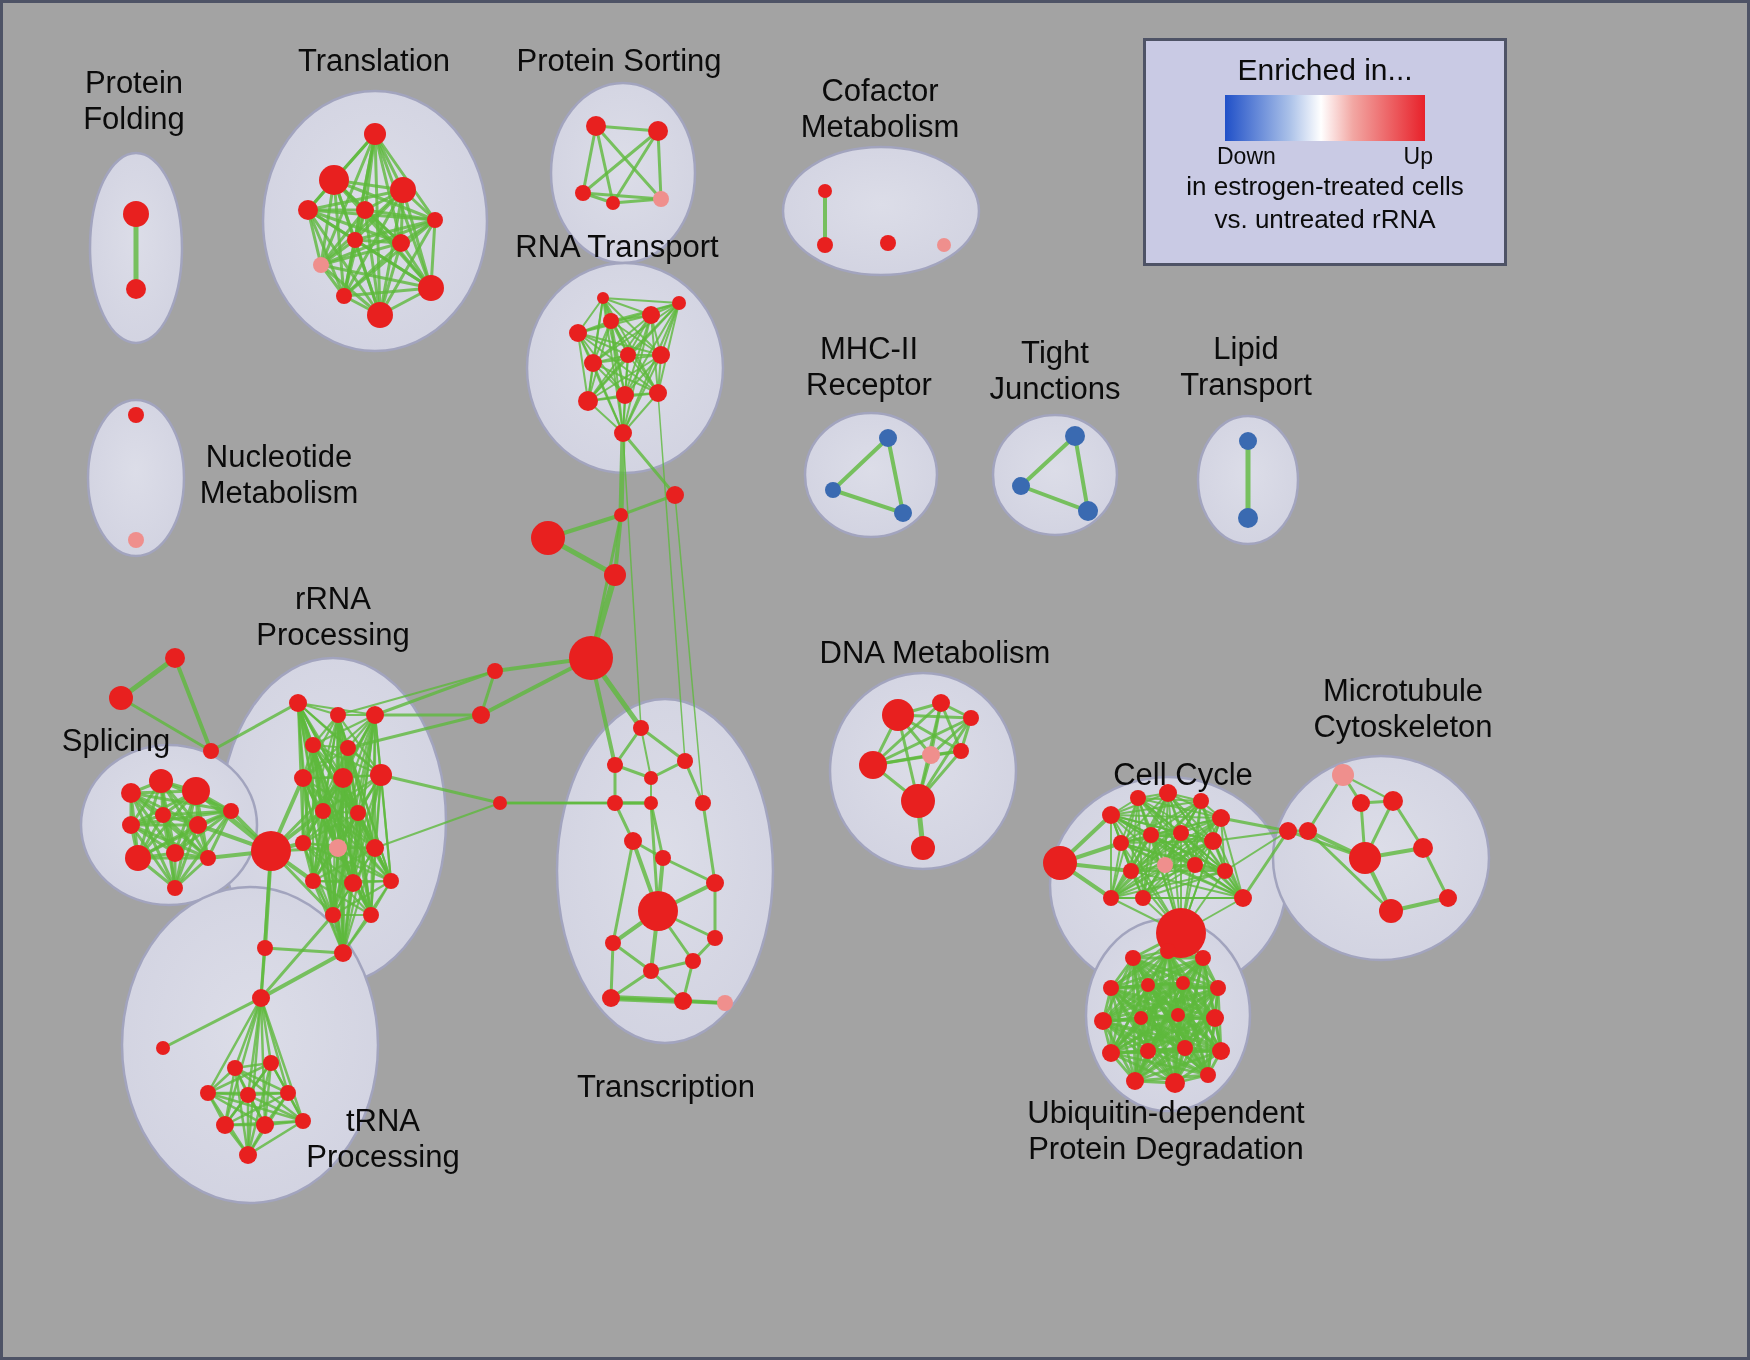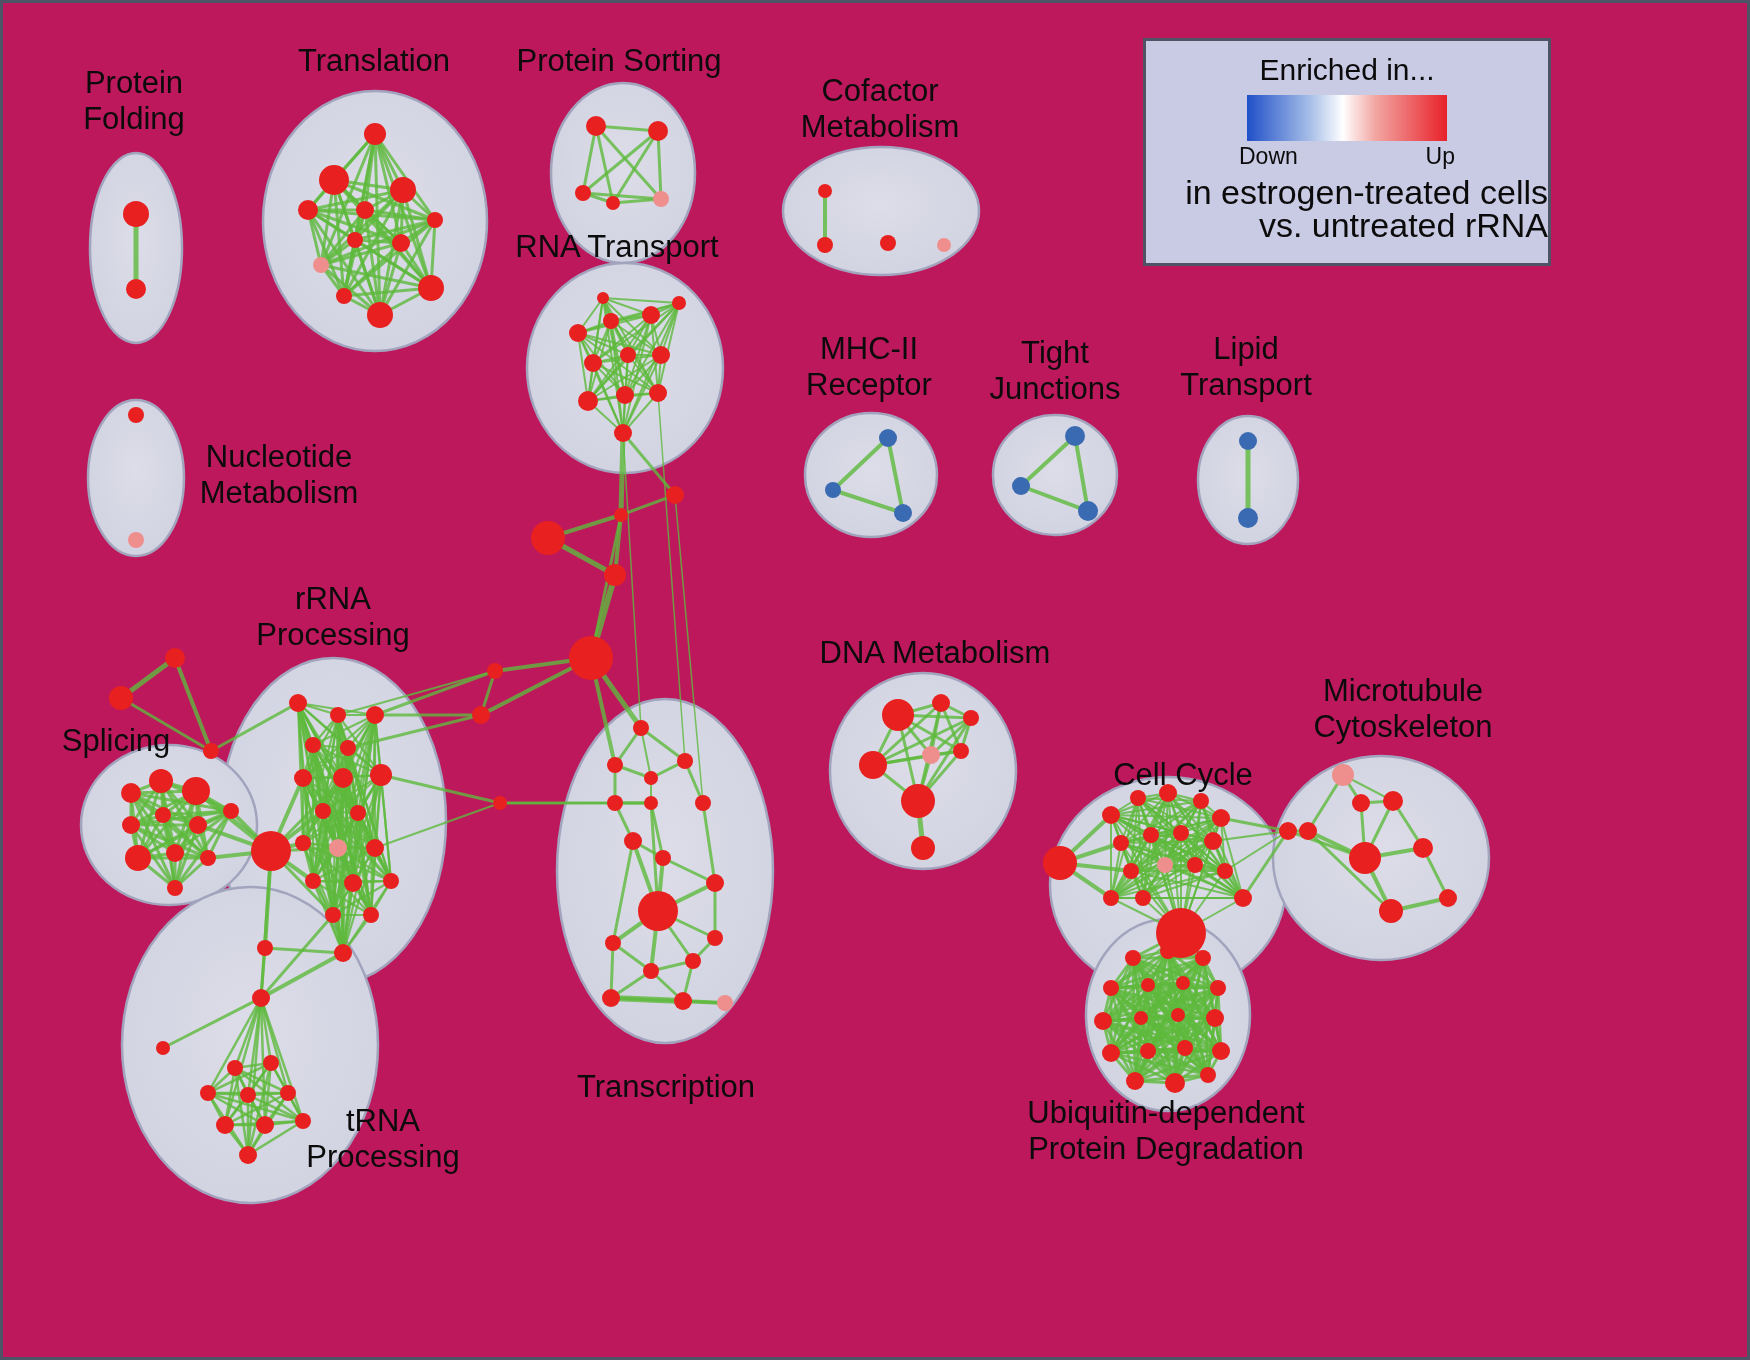--- a/index.html
+++ b/index.html
@@ -1,33 +1,33 @@
 <!DOCTYPE html>
 <html><head>
 <meta charset="utf-8">
 <style>
   html,body{margin:0;padding:0;background:#ffffff;}
   .figure{
     position:relative;
     width:1750px;height:1360px;
     box-sizing:border-box;
-    background:#be185d;
+    background:#a3a3a3;
     border:3px solid #4e5366;
     font-family:"Liberation Sans", sans-serif;
     overflow:hidden;
   }
   svg text{
     font-family:"Liberation Sans", sans-serif;
     font-size:31px;
     fill:#0b0b0b;
   }
   .legend{
     position:absolute;
     left:1140px;top:35px;
-    width:408px;height:228px;
+    width:364px;height:228px;
     box-sizing:border-box;
     border:3px solid #4e5366;
     background:#c9cae4;
     text-align:center;
   }
   .legend-title{
     margin-top:12px;
     font-size:30px;
     color:#0b0b0b;
   }
@@ -37,25 +37,23 @@
   }
   .legend-row{
     width:216px;
     margin:2px auto 0 auto;
     display:flex;
     justify-content:space-between;
     font-size:23px;
     color:#0b0b0b;
   }
   .legend-caption{
-    font-size:34px;
+    font-size:26px;
     color:#0b0b0b;
     line-height:33px;
-    margin-top:6px;
-    text-align:right;
   }
 </style>
 </head>
 <body>
 
 <div class="figure">
 
   <svg id="network-svg" width="1750" height="1360" viewBox="0 0 1750 1360">
     <defs>
       <radialGradient id="ellipse-fill" cx="50%" cy="45%" r="75%">

